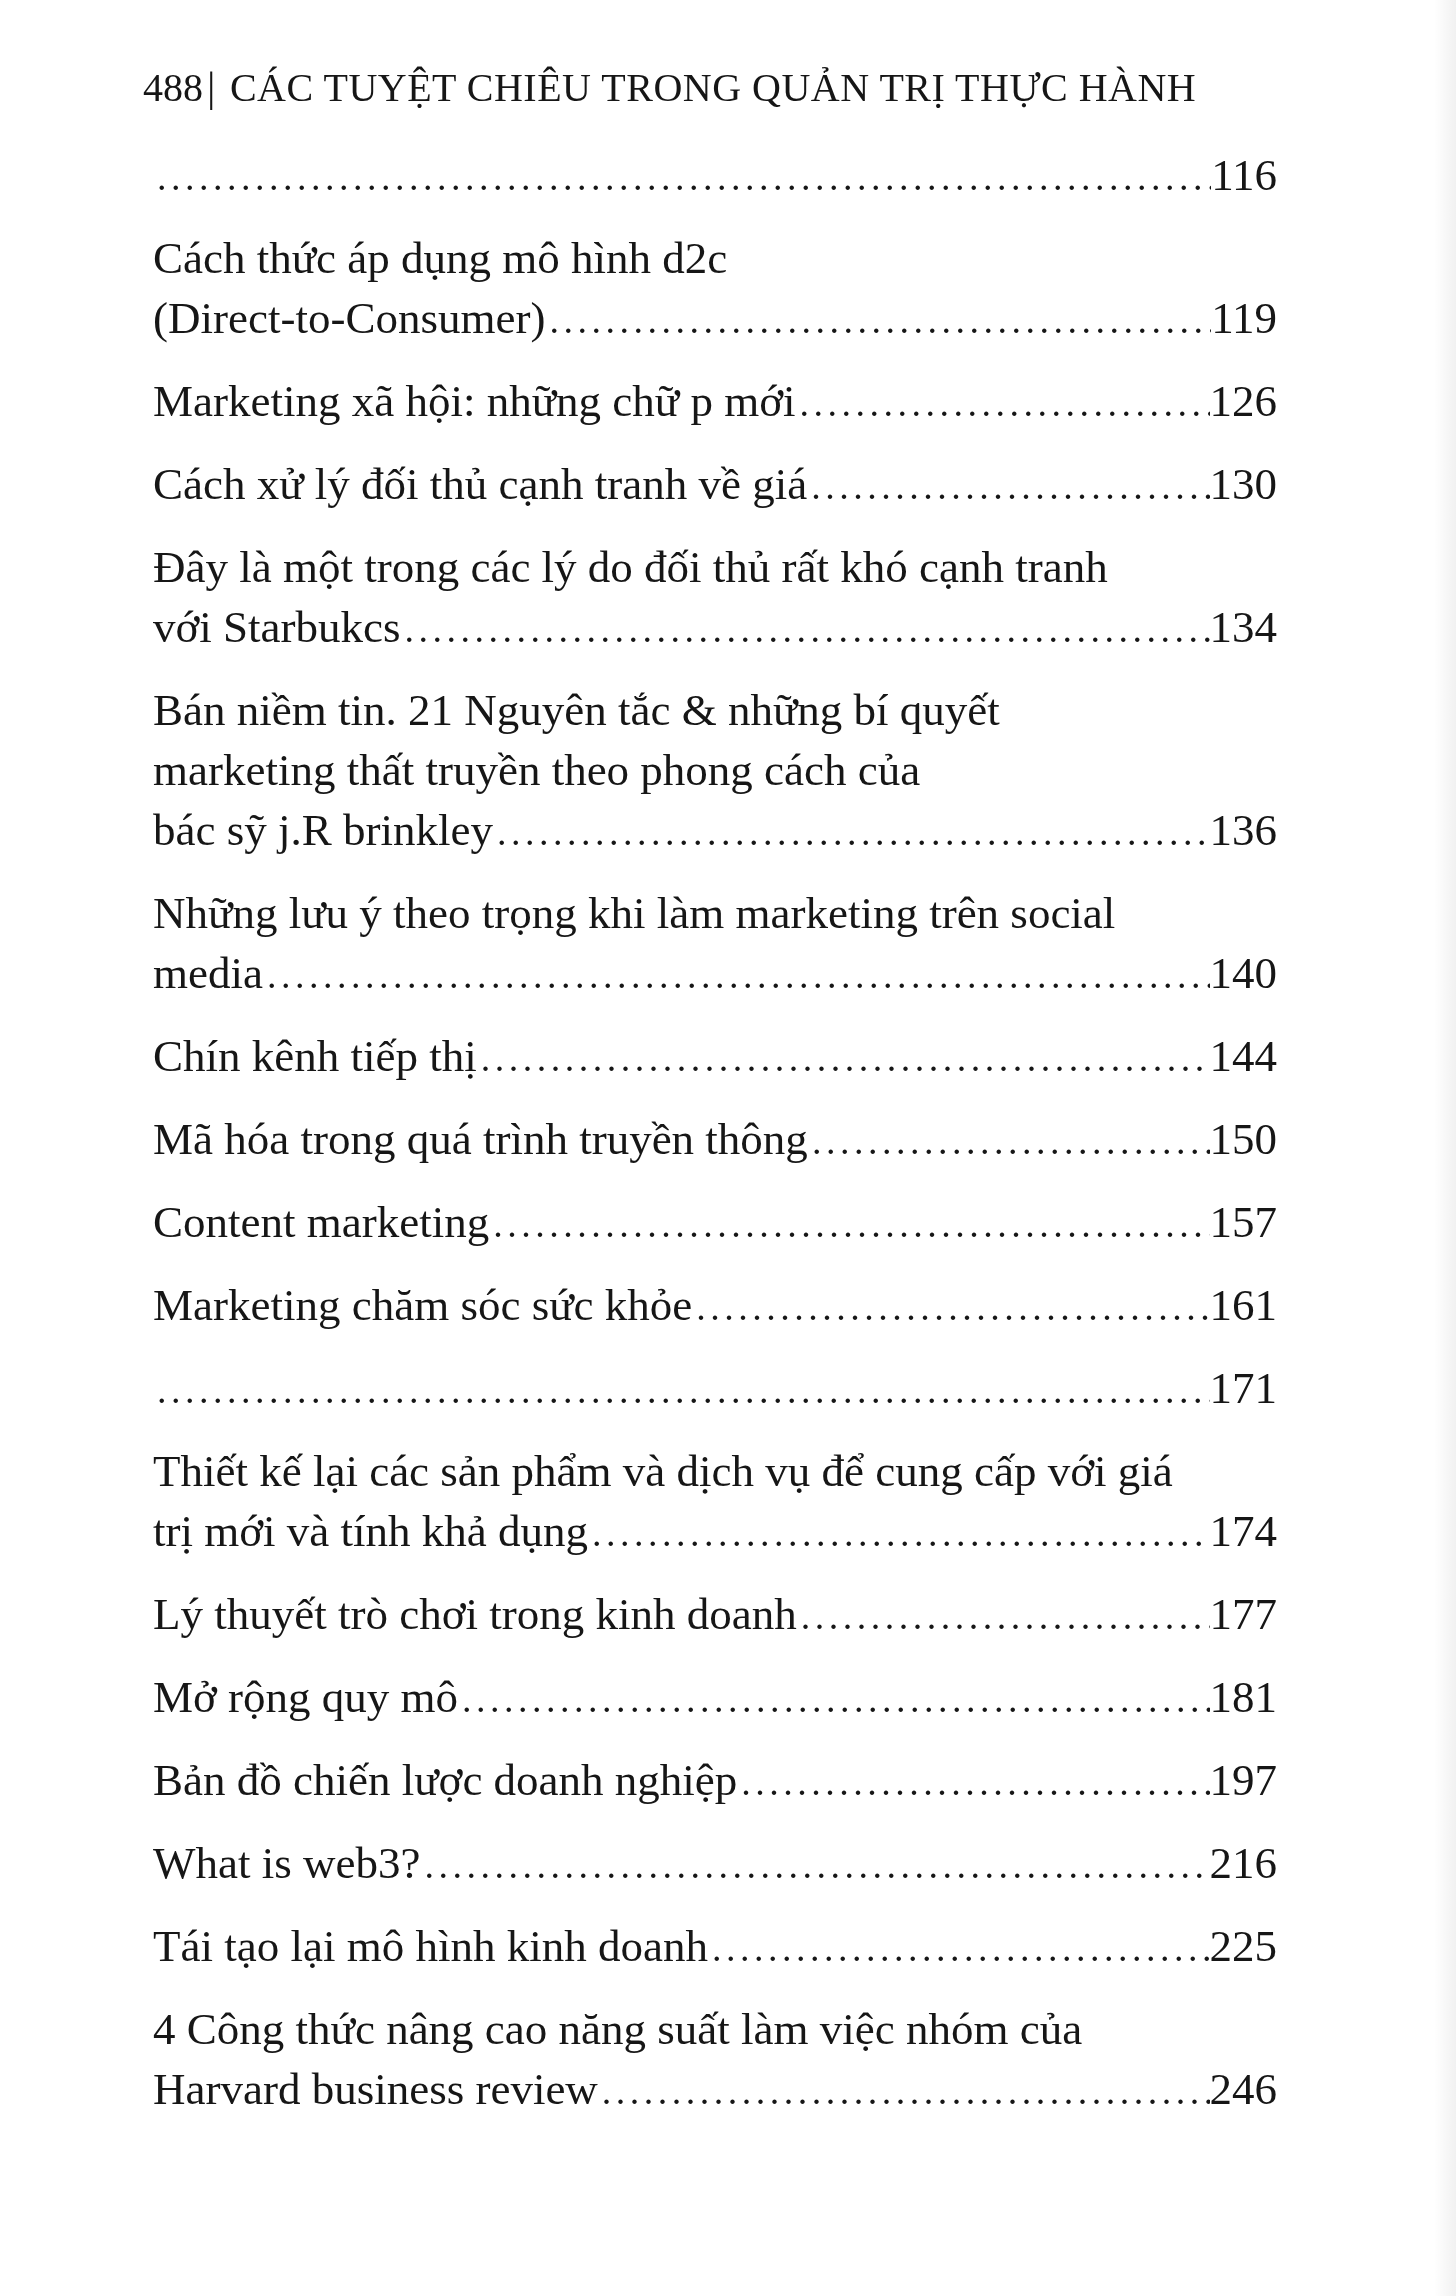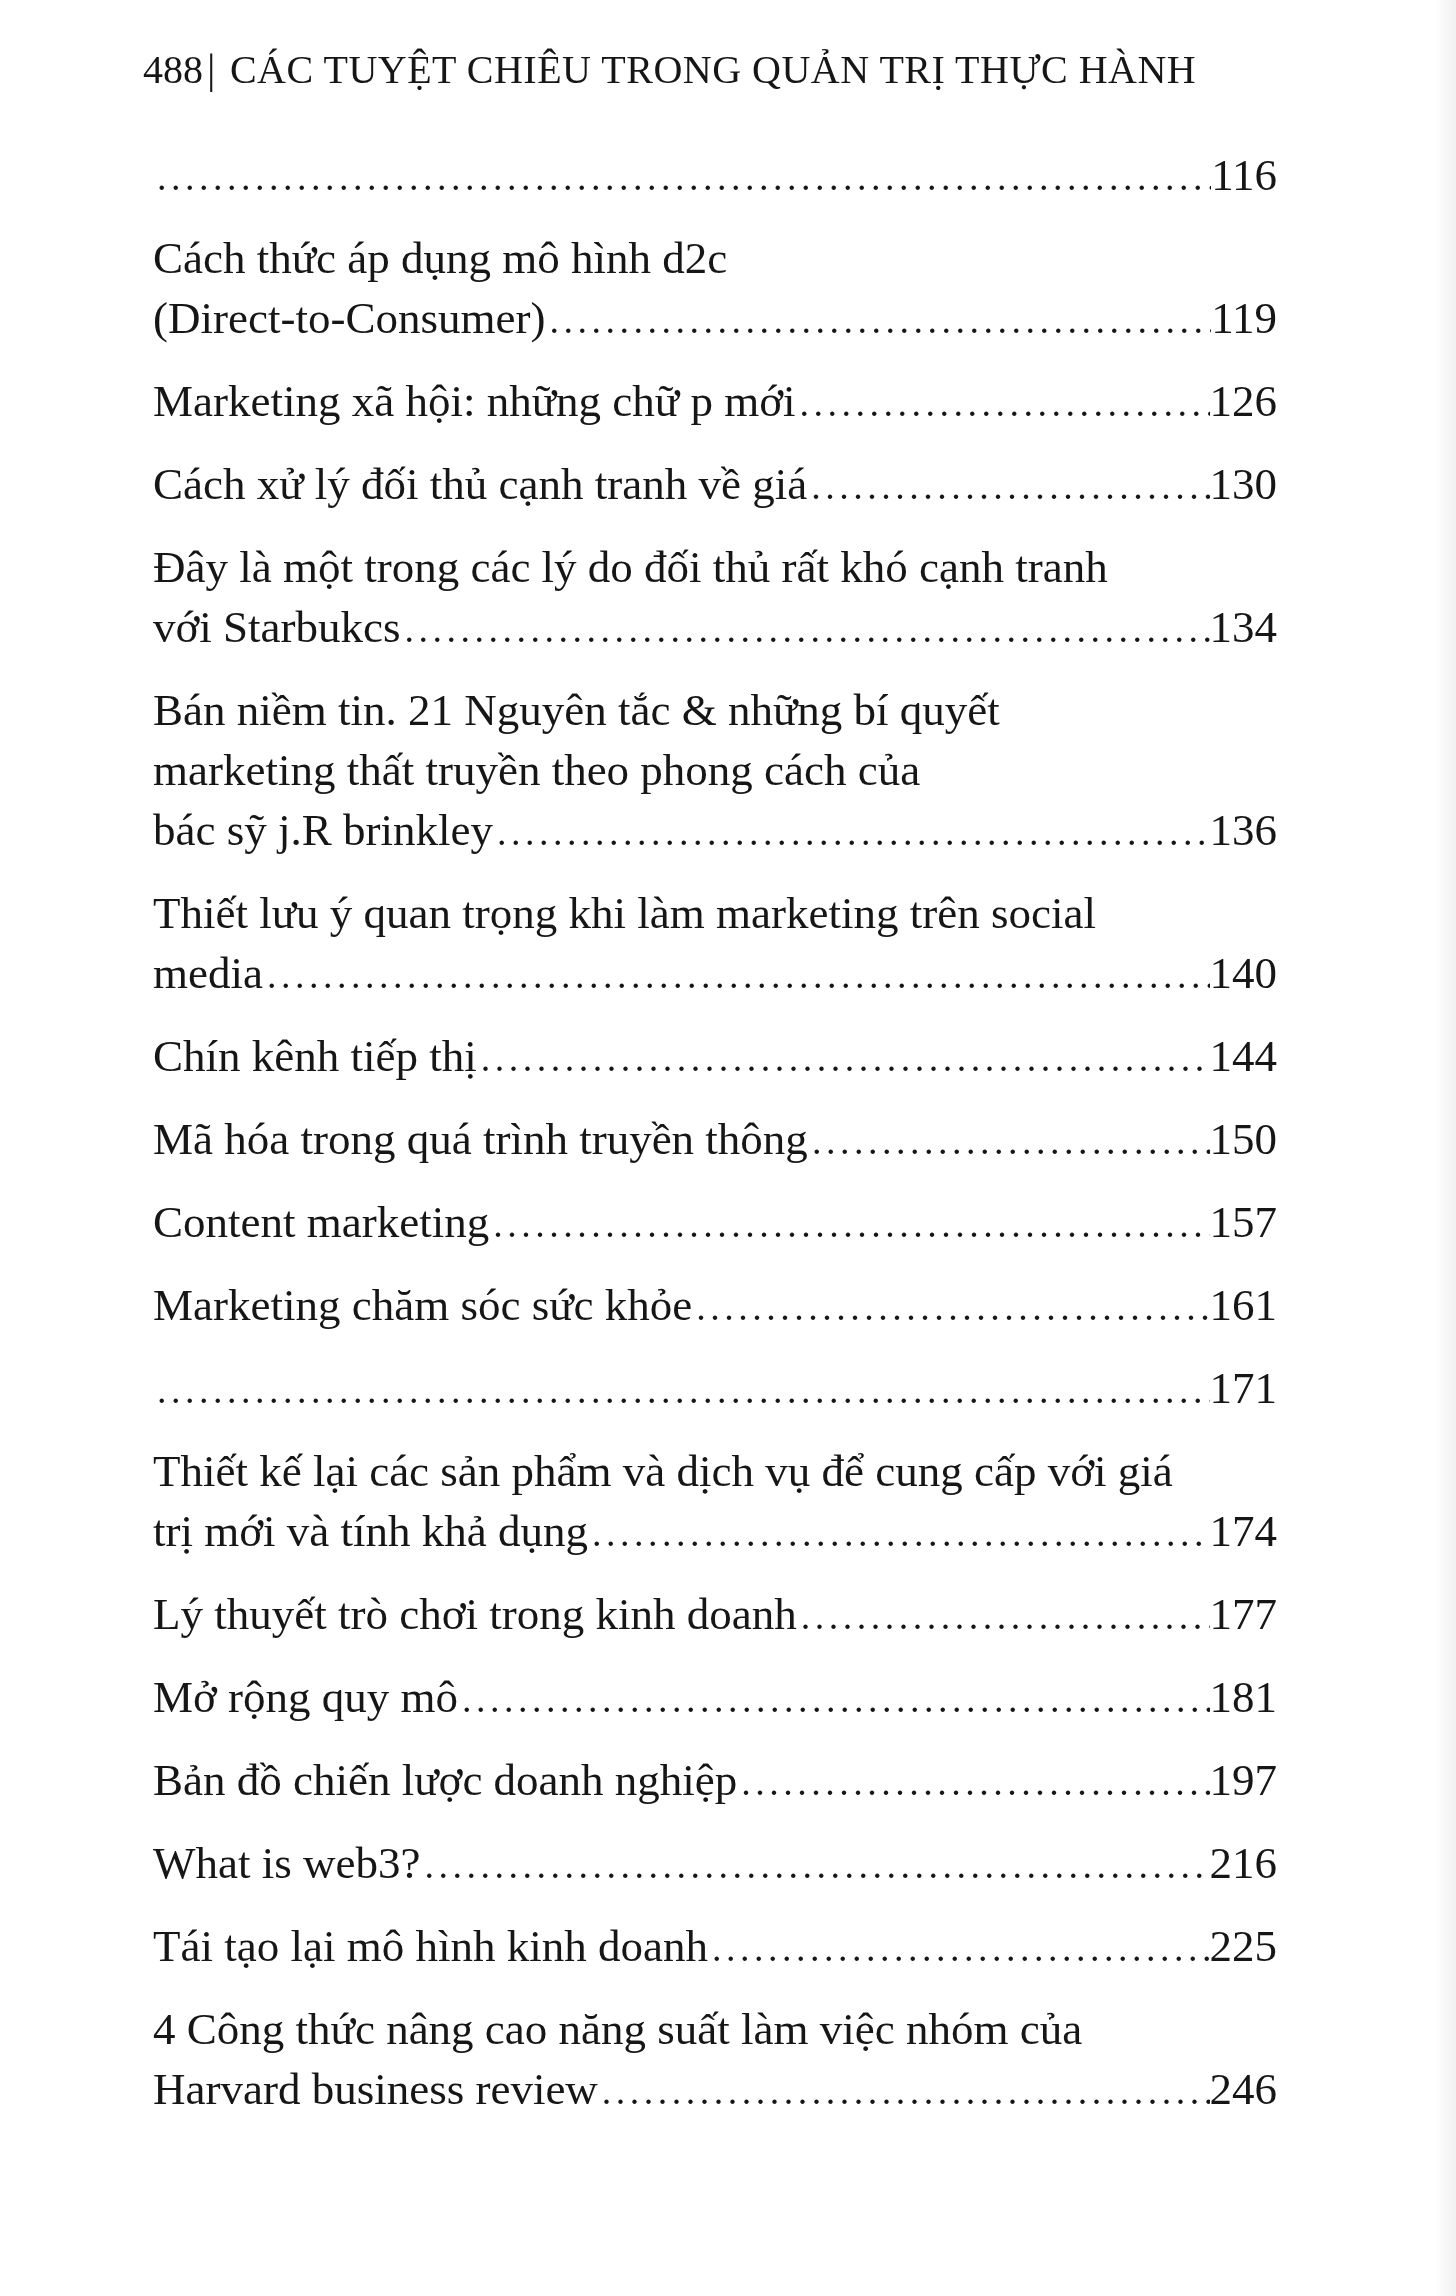--- a/index.html
+++ b/index.html
@@ -21,21 +21,21 @@
     position: absolute;
     top: 0;
     right: 0;
     bottom: 0;
     width: 22px;
     background: linear-gradient(to right, rgba(0,0,0,0) 0%, rgba(0,0,0,0.055) 100%);
     pointer-events: none;
   }
   .running-header {
     position: absolute;
-    top: 46px;
+    top: 64px;
     left: 143px;
     font-size: 40px;
     line-height: 46px;
     letter-spacing: 0.5px;
     white-space: nowrap;
     text-align: right;
   }
   .running-header .folio {
     letter-spacing: 0;
   }
@@ -139,21 +139,21 @@
           <span class="t">marketing thất truyền theo phong cách của</span>
         </div>
         <div class="line">
           <span class="t">bác sỹ j.R brinkley</span>
           <span class="dots">....................................................................................................................................................................................</span>
           <span class="pg">136</span>
         </div>
       </div>
       <div class="entry">
         <div class="line">
-          <span class="t">Thiết lưu ý quan trọng khi làm marketing trên social</span>
+          <span class="t">Những lưu ý theo trọng khi làm marketing trên social</span>
         </div>
         <div class="line">
           <span class="t">media</span>
           <span class="dots">....................................................................................................................................................................................</span>
           <span class="pg">140</span>
         </div>
       </div>
       <div class="entry">
         <div class="line">
           <span class="t">Chín kênh tiếp thị</span>

